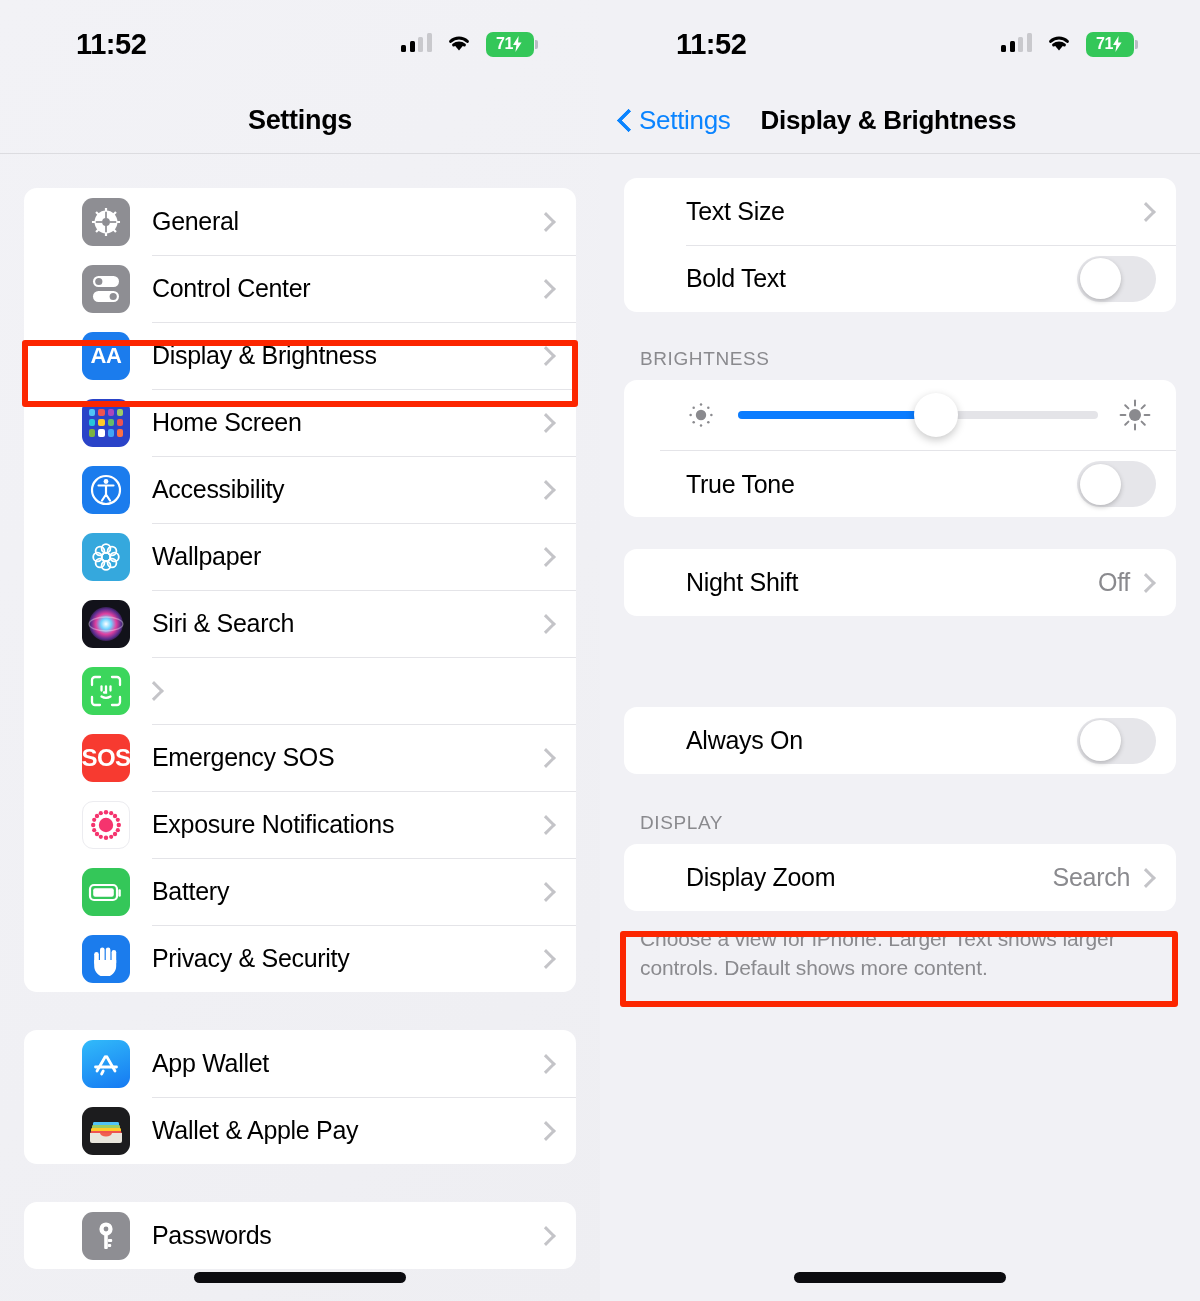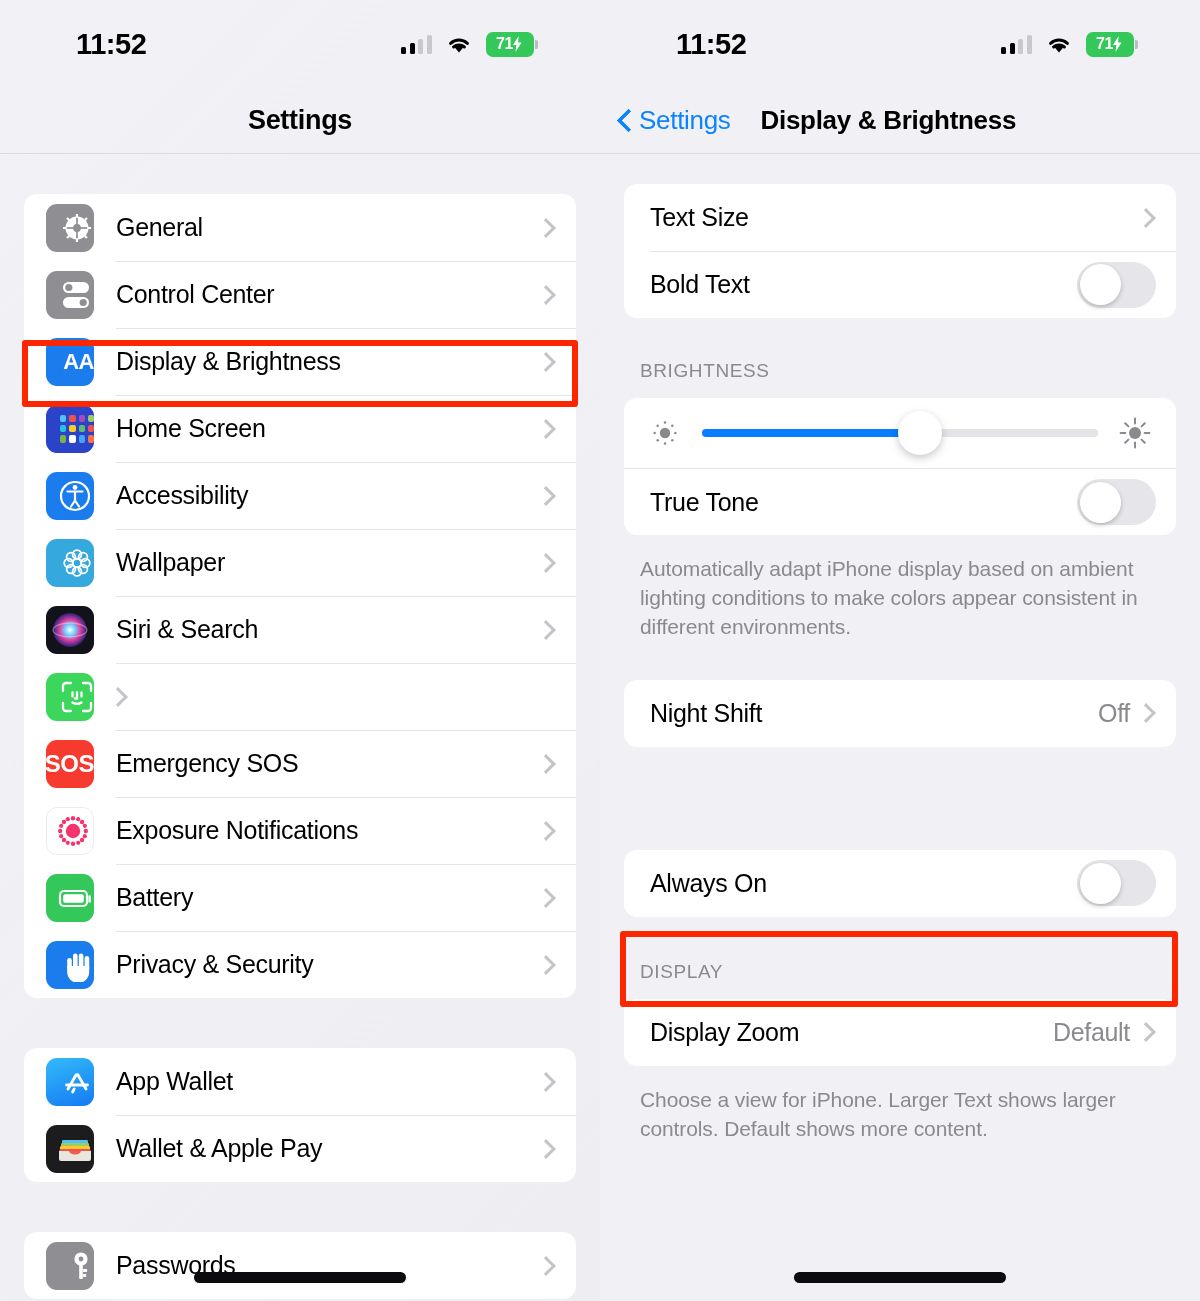--- a/index.html
+++ b/index.html
@@ -15,21 +15,21 @@
   .pane-left { background:linear-gradient(135deg,#f2f2f6 0%, #f0f0f4 60%, #eeeef2 100%); }
   .pane-right { background:#f1f1f5; }
 
   
   .statusbar {
     height:88px; display:flex; align-items:center;
     justify-content:space-between; padding:0 62px 0 76px;
     position:relative;
   }
   .status-time { font-size:29px; font-weight:bold; color:#000; letter-spacing:-0.4px; }
-  .status-icons { display:flex; align-items:center; gap:14px; }
+  .status-icons { display:flex; align-items:flex-start; gap:14px; }
   .signal { display:flex; align-items:flex-end; gap:3.5px; height:20px; }
   .signal i { width:5px; border-radius:1.5px; background:#c9c9cd; display:block; }
   .signal i.on { background:#000; }
   .signal i:nth-child(1){ height:7px; }
   .signal i:nth-child(2){ height:11px; }
   .signal i:nth-child(3){ height:15px; }
   .signal i:nth-child(4){ height:19px; }
   .wifi { width:26px; height:20px; position:relative; }
   .battery { display:flex; align-items:center; }
   .batt-body {
@@ -56,37 +56,38 @@
     content:""; position:absolute; left:2px; top:3px;
     width:13px; height:13px; border-left:4px solid #0a84ff;
     border-bottom:4px solid #0a84ff; transform:rotate(45deg);
     border-radius:1px;
   }
   .nav-title-right { font-size:26px; font-weight:bold; color:#000; margin-left:30px; letter-spacing:-0.3px;}
   .nav-sep { height:1px; background:#dcdce0; width:100%; }
 
   
   .card {
-    background:#fff; border-radius:13px; margin:6px 24px;
+    background:#fff; border-radius:13px; margin:0 24px;
     overflow:hidden;
+    padding-left:36px;
   }
   .row {
     display:flex; align-items:center; height:67px;
     padding:0 20px 0 22px; position:relative; cursor:pointer;
   }
   .row + .row::before {
     content:""; position:absolute; left:92px; right:0; top:0;
     height:1px; background:#e4e4e8;
   }
   .row-noicon { padding-left:26px; }
   .row-noicon + .row-noicon::before { left:26px; }
   .icon {
     width:48px; height:48px; border-radius:11px; flex:none;
     margin-right:22px; position:relative; overflow:hidden;
-    display:flex; align-items:center; justify-content:flex-end;
+    display:flex; align-items:center; justify-content:center;
   }
   .label { font-size:25px; color:#000; letter-spacing:-0.3px; flex:1; }
   .value { font-size:25px; color:#8a8a8e; letter-spacing:-0.3px; margin-right:14px; }
   .chev {
     width:12px; height:20px; flex:none; position:relative;
   }
   .chev::before {
     content:""; position:absolute; right:3px; top:3px;
     width:11px; height:11px; border-right:3px solid #c4c4c8;
     border-top:3px solid #c4c4c8; transform:rotate(45deg);
@@ -552,21 +553,20 @@
               </svg>
           </div>
         </div>
         <div class="row row-noicon norule" style="border-top:1px solid #e4e4e8;">
           <div class="label">True Tone</div>
           <div class="toggle">
               <div class="knob"></div>
             </div>
         </div>
       </div>
-      <div class="sec-footer">Automatically adapt iPhone display based on ambient lighting conditions to make colors appear consistent in different environments.</div>
 
       <div class="group-gap" style="height:32px"></div>
 
       <div class="card">
         <div class="row row-noicon">
           <div class="label">Night Shift</div>
           <div class="value">Off</div>
           <div class="chev"></div>
         </div>
       </div>
@@ -584,21 +584,21 @@
             </div>
         </div>
       </div>
 
       <div class="group-gap" style="height:38px"></div>
 
       <div class="sec-header">DISPLAY</div>
       <div class="card">
         <div class="row row-noicon">
           <div class="label">Display Zoom</div>
-          <div class="value">Default</div>
+          <div class="value">Search</div>
           <div class="chev"></div>
         </div>
       </div>
       <div class="sec-footer">Choose a view for iPhone. Larger Text shows larger controls. Default shows more content.</div>
     </div>
 
     <div class="hl" style="left:20px; top:931px; width:558px; height:76px;"></div>
 
     <div class="home-ind"></div>
   </div>

